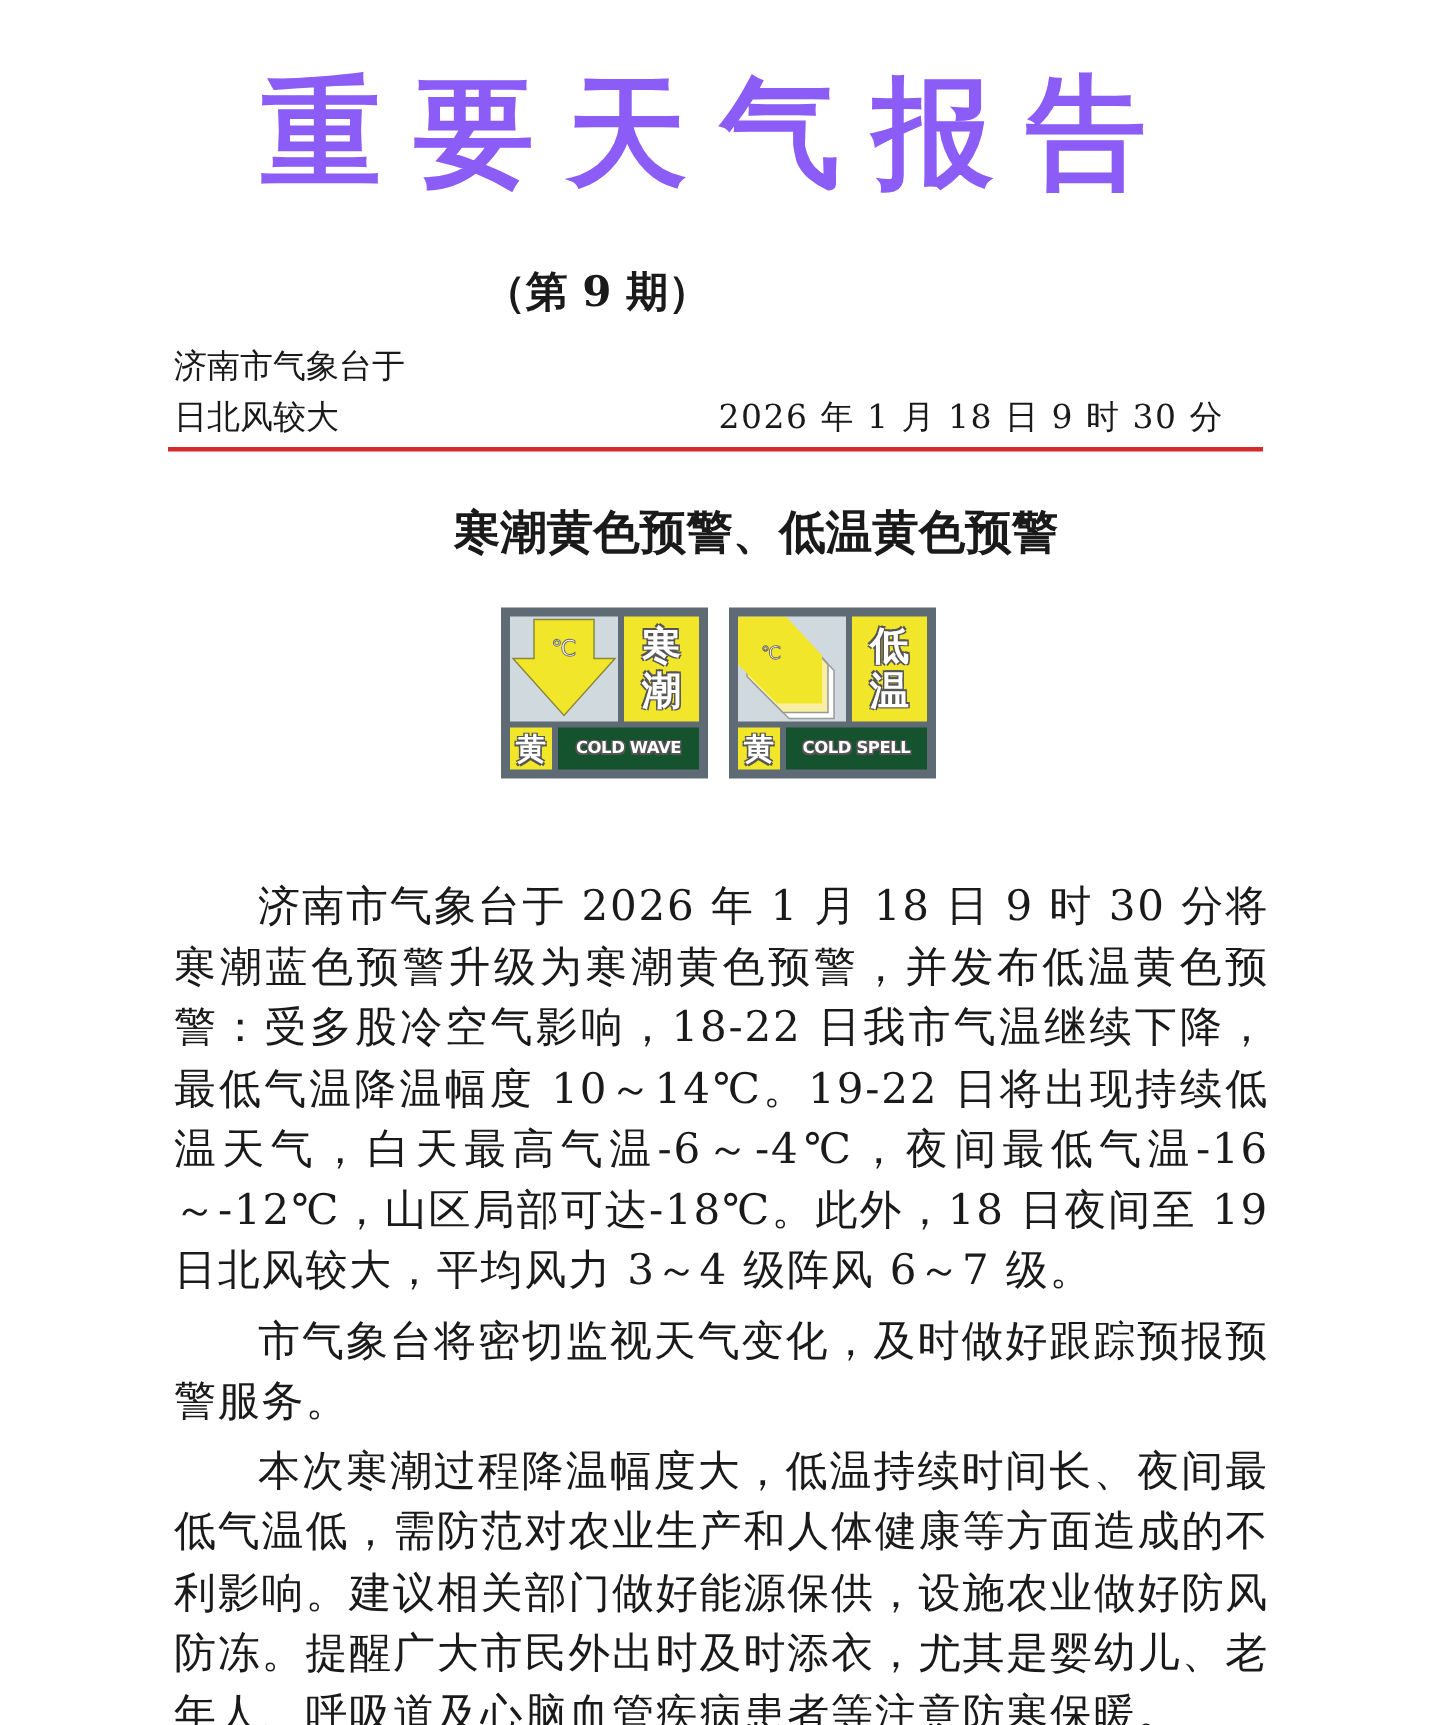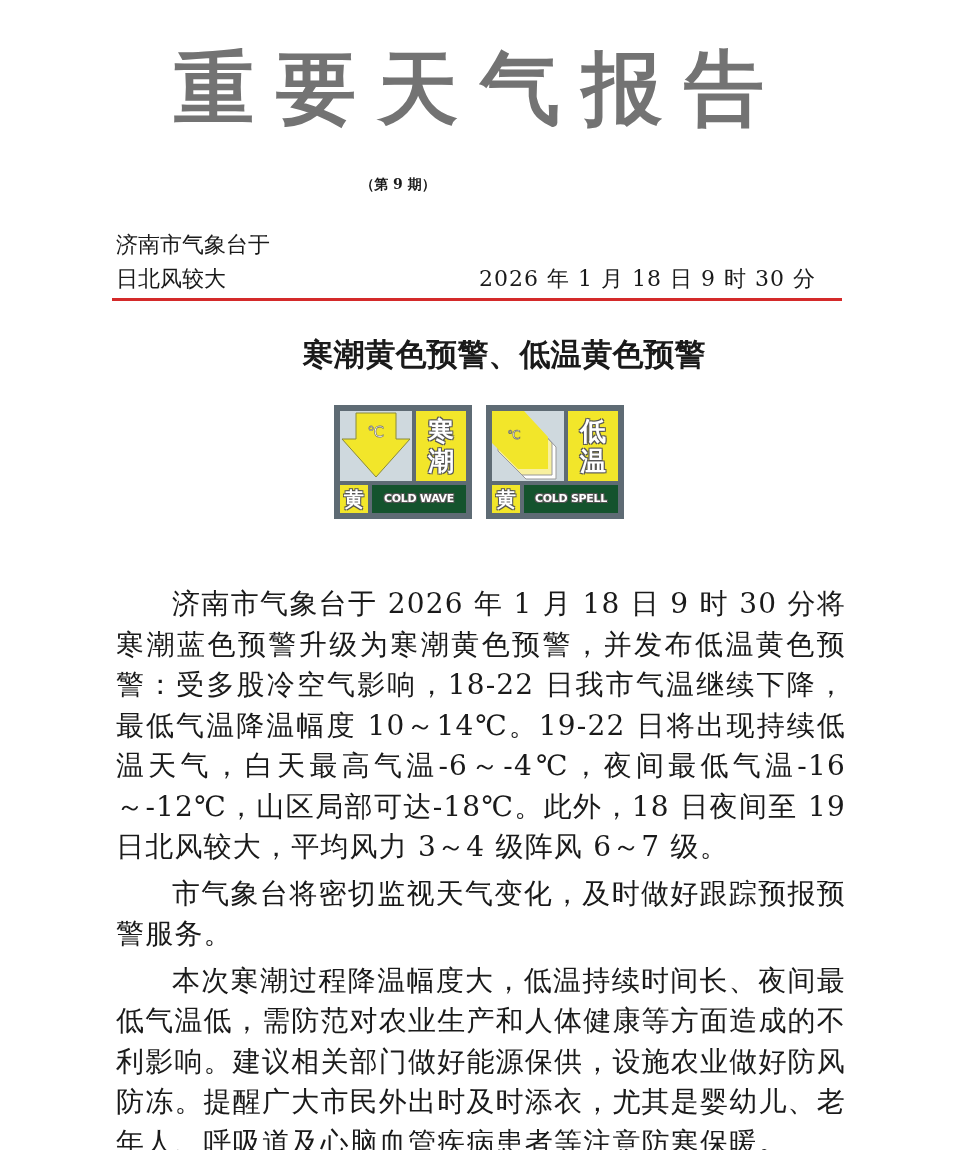--- a/index.html
+++ b/index.html
@@ -1,22 +1,22 @@
 <!DOCTYPE html>
 <html><head>
 <meta charset="utf-8">
 <style>
   html, body { margin: 0; padding: 0; background: #ffffff; }
   body { width: 960px; height: 1150px; position: relative; overflow: hidden;
          font-family: "DejaVu Serif", "Liberation Serif", serif; color: #1a1a1a; }
   .masthead { position: absolute; top: 38px; left: 0; width: 960px; text-align: center;
-              color: #737373; font-family: "DejaVu Serif", serif; font-weight: bold;
+              color: #8b5cf6; font-family: "DejaVu Serif", serif; font-weight: bold;
               font-size: 80px; letter-spacing: 22px; line-height: 100px; }
   .issue { position: absolute; top: 176px; left: 0; width: 796px; text-align: center;
-           font-size: 14px; font-weight: bold; }
+           font-size: 28px; font-weight: bold; }
   .org { position: absolute; left: 116px; font-size: 22px; line-height: 34px; }
   .org1 { top: 228px; }
   .org2 { top: 262px; }
   .date { position: absolute; top: 262px; right: 144px; font-size: 22px; line-height: 34px; letter-spacing: 1px; }
   .rule { position: absolute; top: 298px; left: 112px; width: 730px; height: 3px; background: #d42a2a; }
   .doc-title { position: absolute; top: 334px; left: 0; width: 960px; text-align: center;
                font-size: 31px; font-weight: bold; margin-left: 24px; }
   .icons { position: absolute; top: 405px; left: 334px; display: flex; gap: 14px; }
   .sign { width: 138px; height: 114px; background: #5e6b74; position: relative; }
   .sign .pic { position: absolute; left: 6px; top: 6px; width: 72px; height: 70px; background: #cfd9de; overflow: hidden; }

